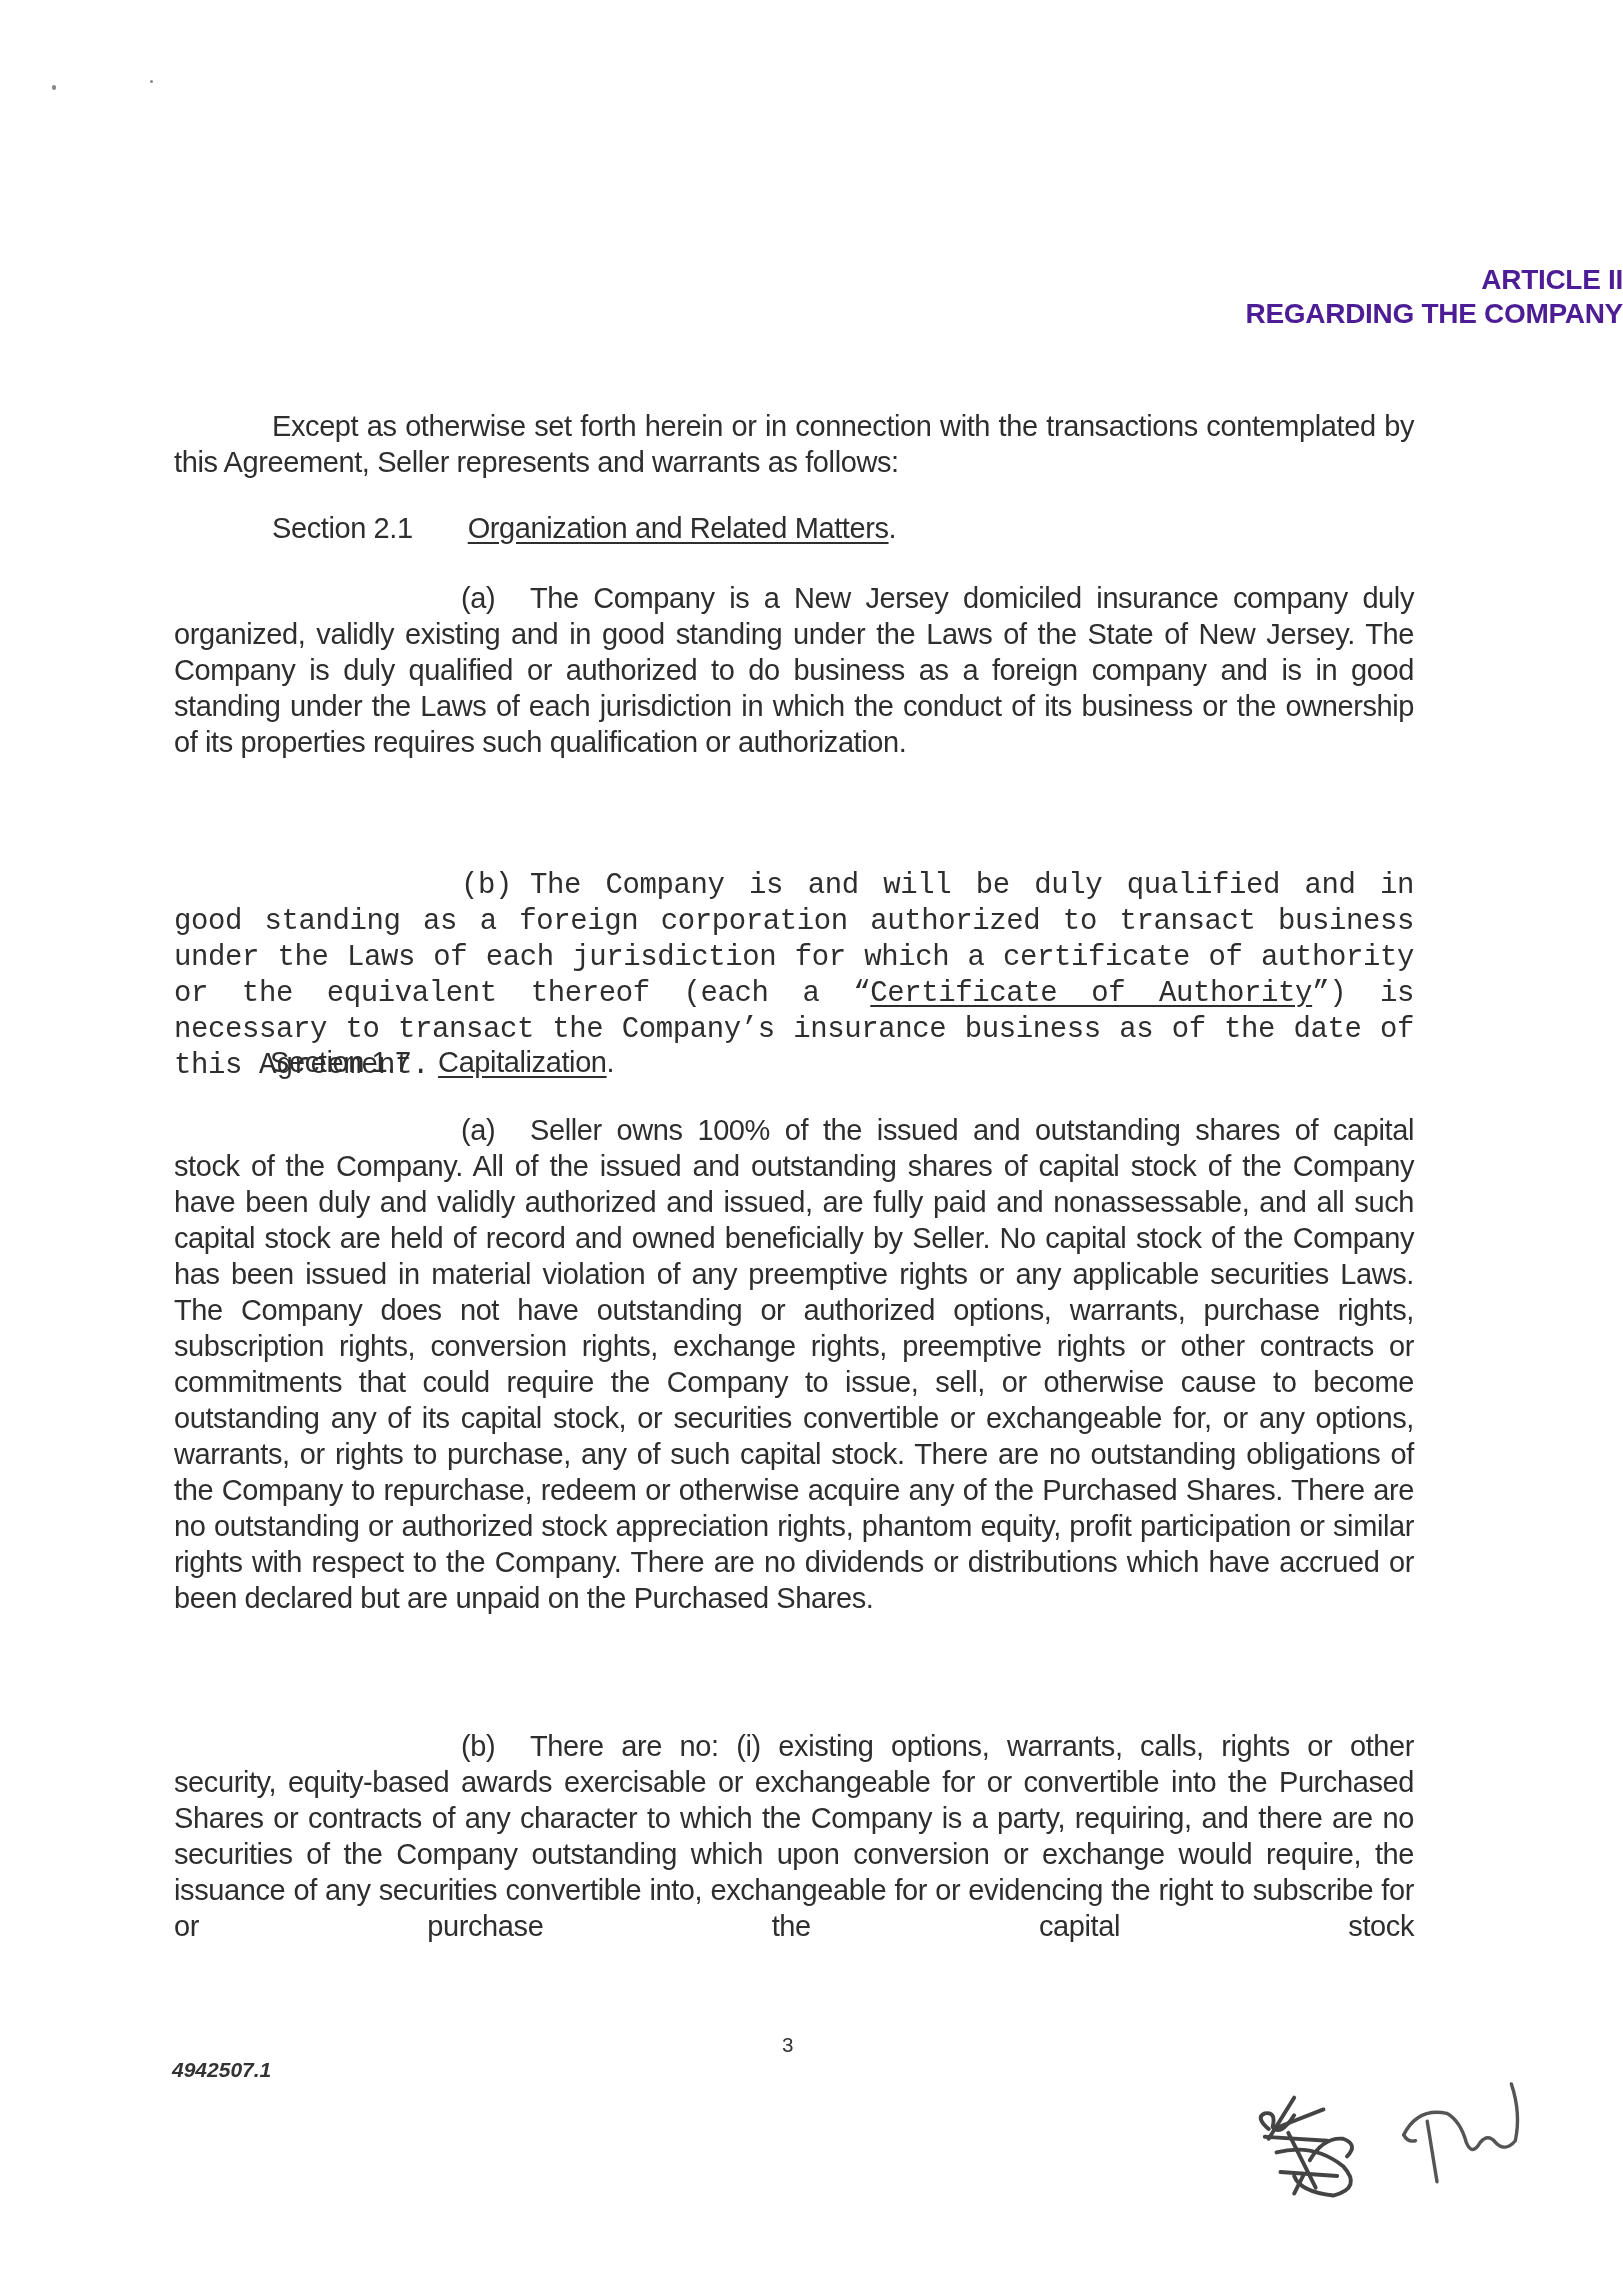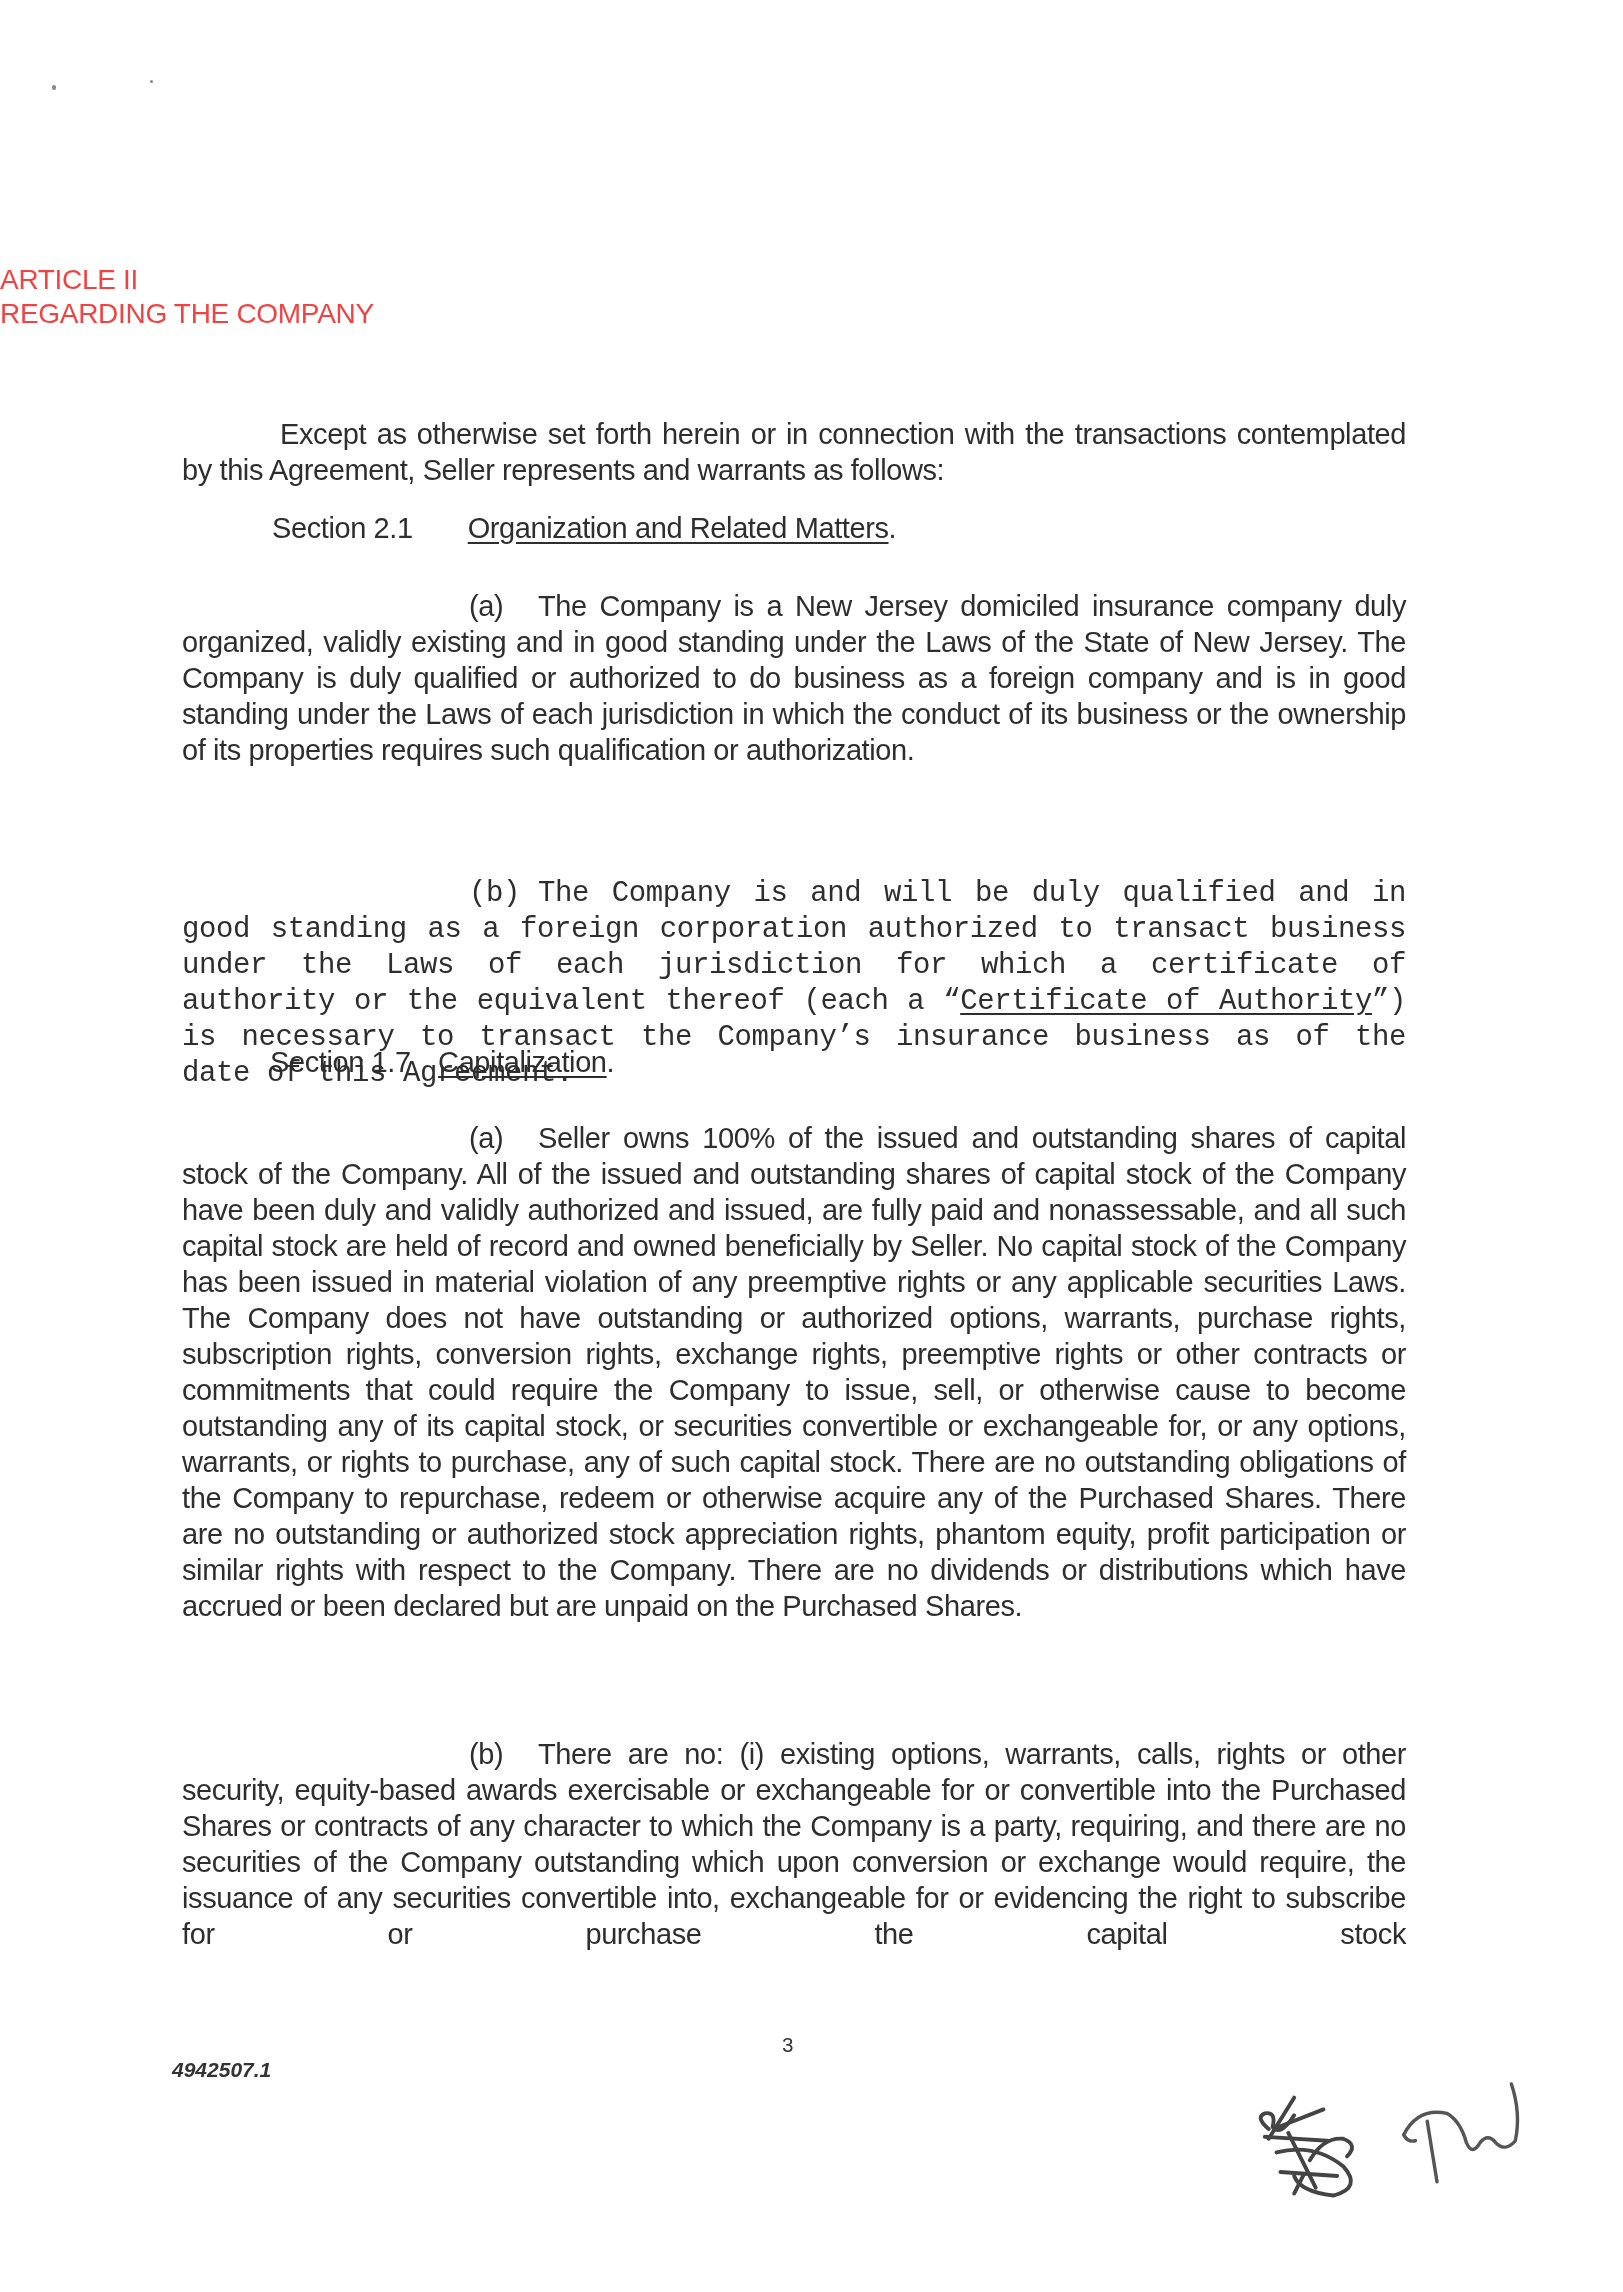--- a/index.html
+++ b/index.html
@@ -1,25 +1,25 @@
 <!DOCTYPE html>
 <html><head>
 <meta charset="utf-8">
 <style>
   html, body { margin: 0; padding: 0; background: #ffffff; }
   body { width: 1623px; height: 2293px; position: relative; overflow: hidden;
          font-family: "Liberation Sans", "DejaVu Sans", sans-serif; color: #2b2b2b; }
   .page { position: absolute; left: 0; top: 0; width: 1623px; height: 2293px; }
   .speck { position: absolute; width: 3.9px; height: 4.9px; background: #888; border-radius: 2px; }
-  .heading { position: absolute; left: 0; width: 1623px; text-align: left; top: 263px;
-             font-weight: normal; font-size: 28px; line-height: 34px; letter-spacing: -0.3px; color: #ef4444; }
+  .heading { position: absolute; left: 0; width: 1623px; text-align: right; top: 263px;
+             font-weight: bold; font-size: 28px; line-height: 34px; letter-spacing: -0.3px; color: #4c1d95; }
   .heading div { height: 34px; }
   .body-text { position: absolute; left: 174px; width: 1240px; font-size: 29px; line-height: 36px;
                color: #2e2e2e; letter-spacing: -0.4px; }
-  .para { text-align: justify; margin: 8px; }
+  .para { text-align: justify; margin: 0; }
   .indent1 { text-indent: 98px; }
   .indent-sub { text-indent: 287px; }
   .sub-label { display: inline-block; width: 69px; text-indent: 0; }
   .section-line { position: absolute; font-size: 29px; line-height: 36px; color: #2e2e2e; letter-spacing: -0.4px; }
   .u { text-decoration: underline; text-underline-offset: 3.9px; text-align: center; }
   .footer-id { position: absolute; left: 172px; top: 2058px; font-size: 21px; font-style: italic; font-weight: bold; color: #333; }
   .page-num { position: absolute; left: 782px; top: 2033px; font-size: 20.6px; color: #333; }
   .sig { position: absolute; left: 1255px; top: 2078px; width: 274px; height: 147px; }
 </style>
 </head>

